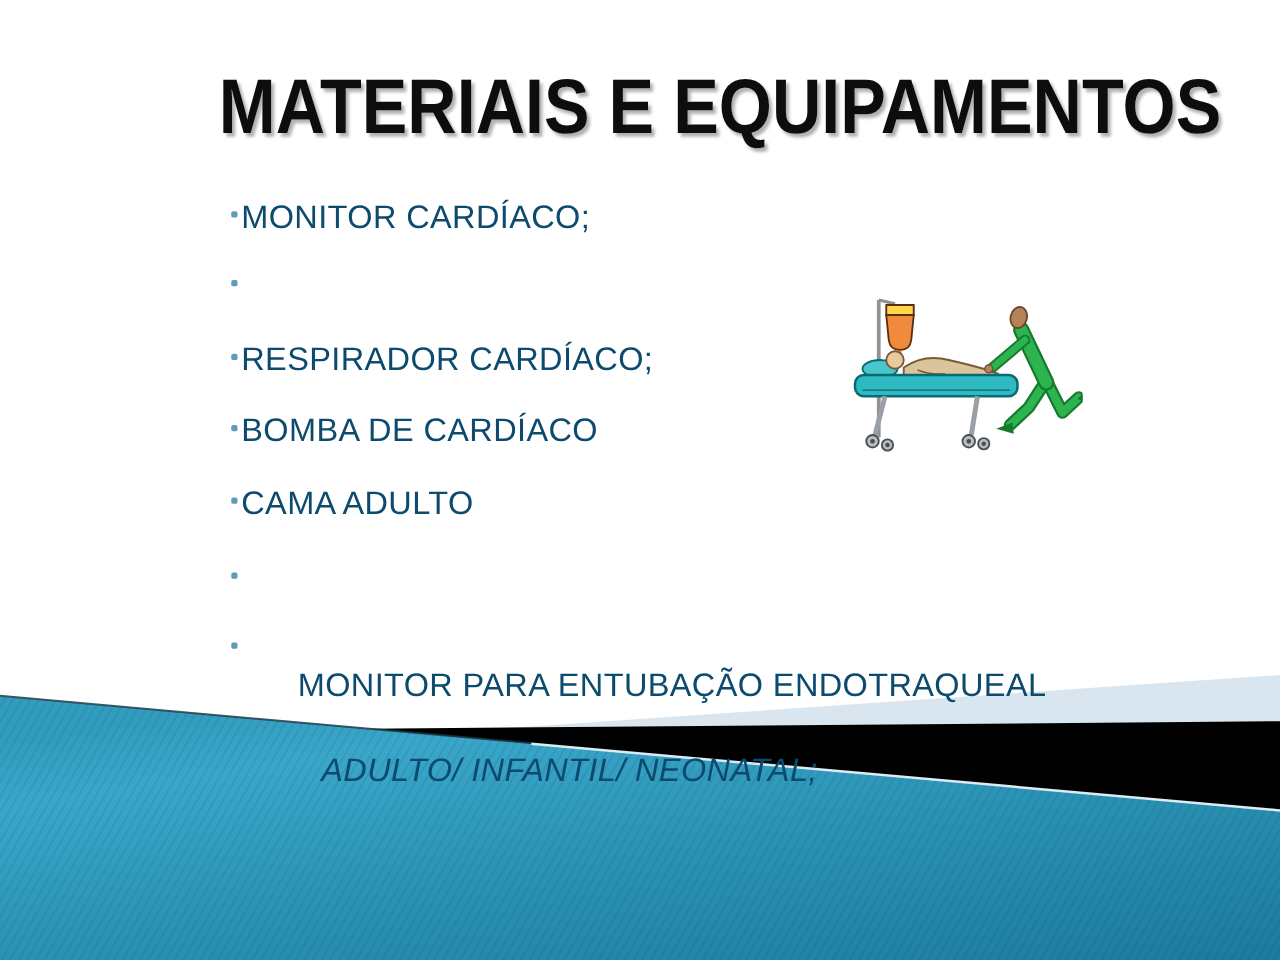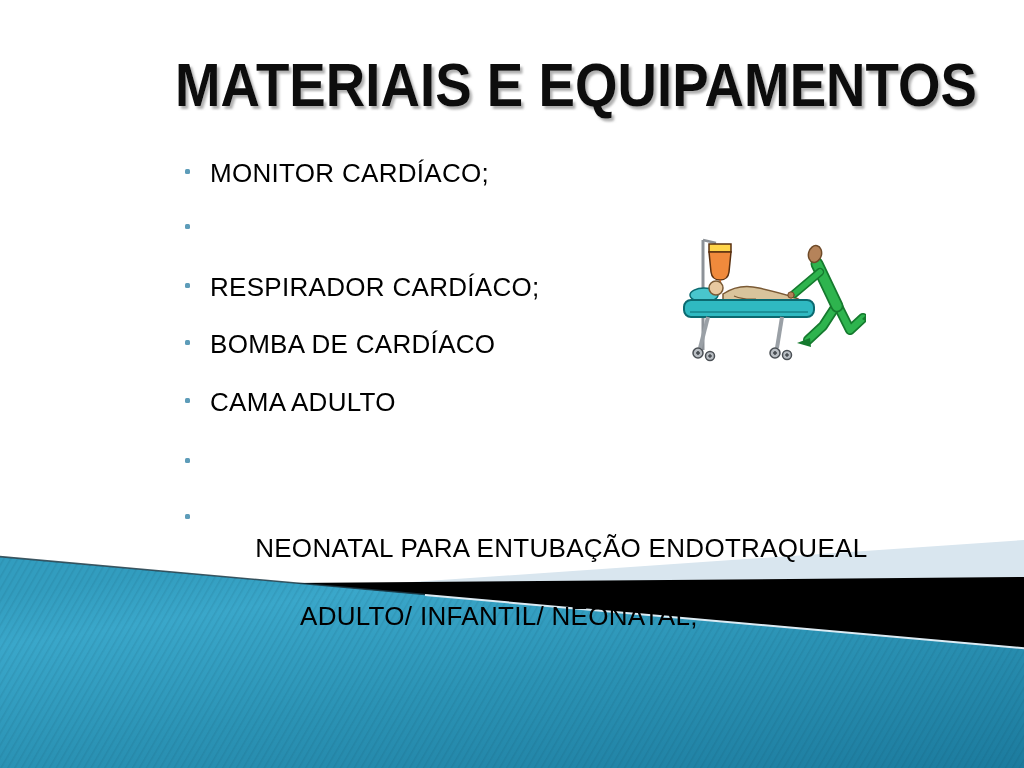--- a/index.html
+++ b/index.html
@@ -8,25 +8,25 @@
   .slide{position:relative;width:1024px;height:768px;background:#ffffff;overflow:hidden;}
 
   
   .decor{position:absolute;left:0;top:0;width:1024px;height:768px;z-index:1;}
 
   
   .title-wrap{position:absolute;left:0;top:46px;width:1024px;height:78px;z-index:3;}
 
   
   .bullets{position:absolute;left:0;top:0;width:1024px;height:768px;z-index:3;}
-  .bullet-item{position:absolute;left:210px;width:700px;color:#000000;
+  .bullet-item{position:absolute;left:193px;width:700px;color:#0c4a6e;
                font-size:26px;line-height:30px;letter-spacing:0.3px;white-space:pre-wrap;}
   .bullet-dot{position:absolute;left:185px;width:5px;height:5px;border-radius:1.5px;
               background:#5d9cb9;}
-  .wrap-line2{display:block;margin-left:90px;margin-top:8px;}
+  .wrap-line2{display:block;margin-left:64px;margin-top:8px;font-style:italic;}
 
   
   .clipart{position:absolute;left:676px;top:234px;width:190px;height:132px;z-index:2;}
 </style>
 </head>
 <body>
 
 <div class="slide">
 
   <svg class="decor" viewBox="0 0 1024 768" preserveAspectRatio="none" aria-hidden="true">
@@ -74,21 +74,21 @@
     <span class="bullet-dot" style="top:340px"></span>
     <div class="bullet-item" style="top:329px">BOMBA DE CARDÍACO</div>
 
     <span class="bullet-dot" style="top:398px"></span>
     <div class="bullet-item" style="top:387px">CAMA ADULTO</div>
 
     <span class="bullet-dot" style="top:458px"></span>
 
     <span class="bullet-dot" style="top:514px"></span>
     <div class="bullet-item" style="top:503px">
-      <span>NEONATAL PARA ENTUBAÇÃO ENDOTRAQUEAL</span>
+      <span>MONITOR PARA ENTUBAÇÃO ENDOTRAQUEAL</span>
       <span class="wrap-line2">ADULTO/ INFANTIL/ NEONATAL;</span>
     </div>
   </div>
 
   <svg class="clipart" viewBox="0 0 190 132" aria-hidden="true">
 
     <g>
       <line x1="27" y1="6" x2="27" y2="116" stroke="#8d9298" stroke-width="3"></line>
       <line x1="27" y1="6" x2="40" y2="9" stroke="#8d9298" stroke-width="2.5"></line>
     </g>

